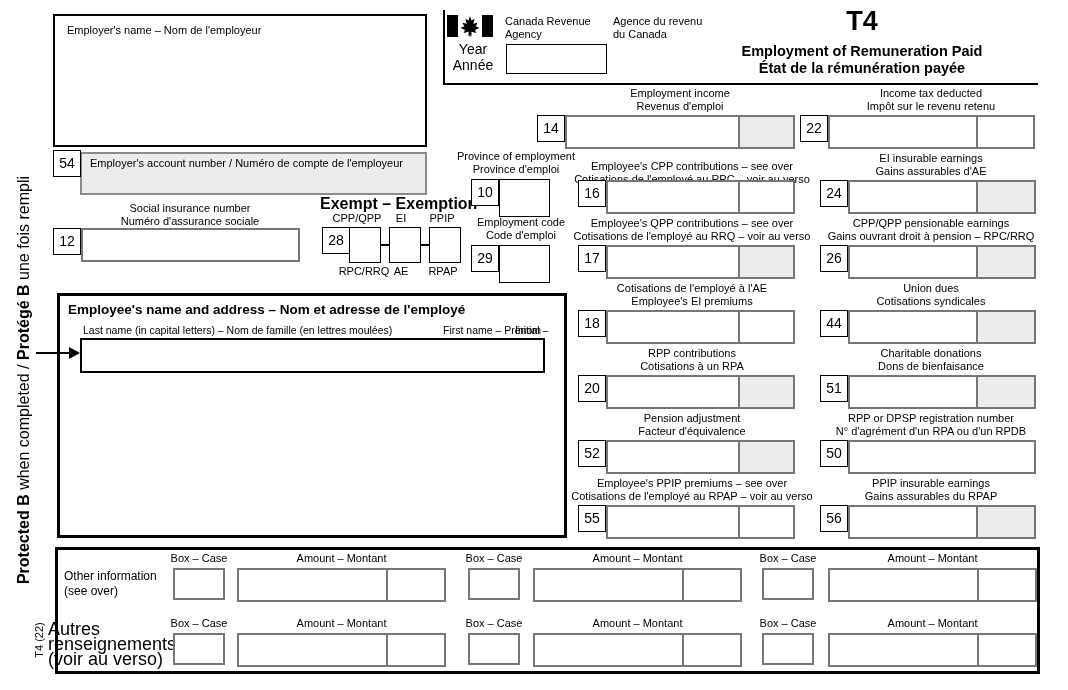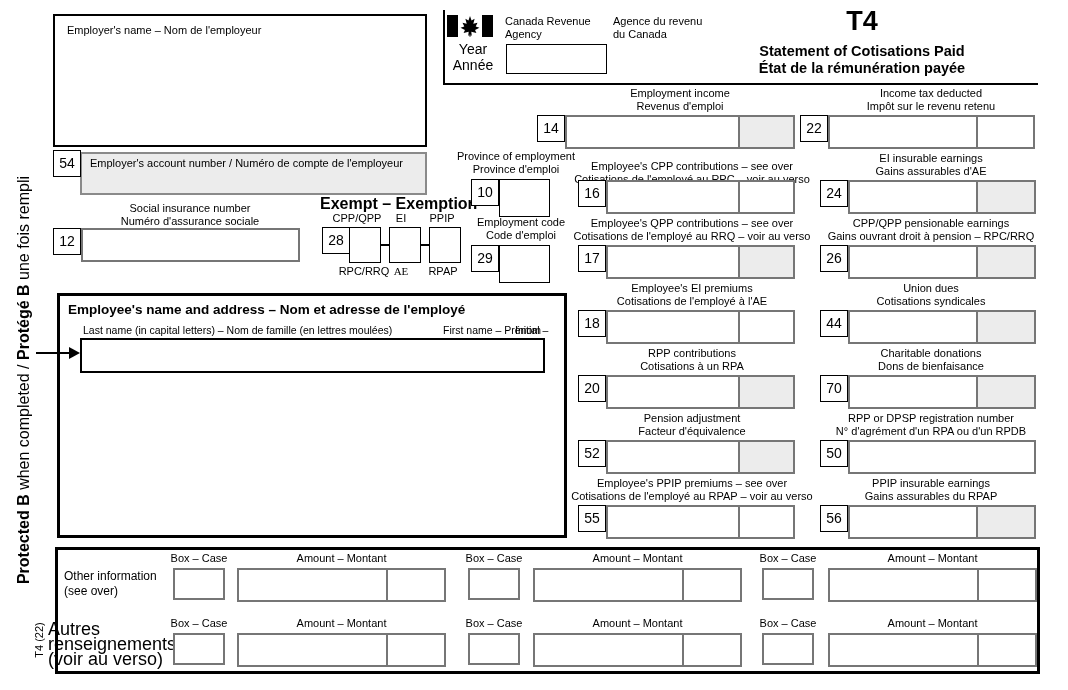--- a/index.html
+++ b/index.html
@@ -78,21 +78,21 @@
     <div>du Canada</div>
   </div>
 
   <div class="abs" style="left:444px; top:41px; width:58px; font-size:14px; line-height:16px; text-align:center;">
     <div>Year</div>
     <div>Année</div>
   </div>
   <div class="small-input" style="left:506px; top:44px; width:101px; height:30px;"></div>
 
   <div class="abs bold" style="left:712px; top:6px; width:300px; text-align:center; font-size:27px;">T4</div>
-  <div class="abs bold" style="left:712px; top:43px; width:300px; text-align:center; font-size:14.5px; line-height:16px;">Statement of Cotisations Paid</div>
+  <div class="abs bold" style="left:712px; top:43px; width:300px; text-align:center; font-size:14.5px; line-height:16px;">Employment of Remuneration Paid</div>
   <div class="abs bold" style="left:712px; top:60px; width:300px; text-align:center; font-size:14.5px; line-height:16px;">État de la rémunération payée</div>
 
   <div class="lbl" style="position:absolute; left:90px; top:202px; width:200px;">
     <div>Social insurance number</div>
     <div>Numéro d'assurance sociale</div>
   </div>
   <div class="num-box" style="left:53px; top:228px;">12</div>
   <div class="abs" style="left:81px; top:228px; width:219px; height:34px; border:2px solid #767676; background:#fff;"></div>
 
   <div class="lbl bold" style="position:absolute; left:320px; top:198px; width:150px; font-size:16px;">Exempt – Exemption</div>
@@ -101,21 +101,21 @@
   <div class="lbl" style="position:absolute; left:424px; top:212px; width:36px;">PPIP</div>
 
   <div class="num-box" style="left:322px; top:227px;">28</div>
   <div class="small-input" style="left:349px; top:227px; width:32px; height:36px;"></div>
   <div class="small-input" style="left:389px; top:227px; width:32px; height:36px;"></div>
   <div class="small-input" style="left:429px; top:227px; width:32px; height:36px;"></div>
   <div class="conn" style="left:381px; top:244px; width:8px;"></div>
   <div class="conn" style="left:421px; top:244px; width:8px;"></div>
 
   <div class="lbl" style="position:absolute; left:334px; top:265px; width:60px;">RPC/RRQ</div>
-  <div class="lbl" style="position:absolute; left:386px; top:265px; width:30px;font-family:Liberation Serif, serif;">AE</div>
+  <div class="lbl" style="position:absolute; left:386px; top:265px; width:30px;">AE</div>
   <div class="lbl" style="position:absolute; left:424px; top:265px; width:38px;">RPAP</div>
 
   <div class="lbl" style="position:absolute; left:441px; top:150px; width:150px;">
     <div>Province of employment</div>
     <div>Province d'emploi</div>
   </div>
   <div class="num-box" style="left:471px; top:179px; border-width:1.5px;">10</div>
   <div class="small-input" style="left:499px; top:179px; width:51px; height:38px;"></div>
 
   <div class="lbl" style="position:absolute; left:446px; top:216px; width:150px;">
@@ -178,22 +178,22 @@
       </div>
       <div class="f-label lbl" style="left: 781px; top: 217px; width: 300px;">
         <div>CPP/QPP pensionable earnings</div>
         <div>Gains ouvrant droit à pension – RPC/RRQ</div>
       </div>
       <div class="num-box" style="left: 820px; top: 245px;">26</div>
       <div class="amt-box" style="left: 848px; top: 245px; width: 188px;">
         <div class="cents shaded" style="width: 58px;"></div>
       </div>
       <div class="f-label lbl" style="left: 527px; top: 282px; width: 330px;">
+        <div>Cotisations de l'employé à l'AE</div>
         <div>Employee's EI premiums</div>
-        <div>Cotisations de l'employé à l'AE</div>
       </div>
       <div class="num-box" style="left: 578px; top: 310px;">18</div>
       <div class="amt-box" style="left: 606px; top: 310px; width: 189px;">
         <div class="cents" style="width: 55px;"></div>
       </div>
       <div class="f-label lbl" style="left: 791px; top: 282px; width: 280px;">
         <div>Union dues</div>
         <div>Cotisations syndicales</div>
       </div>
       <div class="num-box" style="left: 820px; top: 310px;">44</div>
@@ -205,21 +205,21 @@
         <div>Cotisations à un RPA</div>
       </div>
       <div class="num-box" style="left: 578px; top: 375px;">20</div>
       <div class="amt-box" style="left: 606px; top: 375px; width: 189px;">
         <div class="cents shaded" style="width: 55px;"></div>
       </div>
       <div class="f-label lbl" style="left: 791px; top: 347px; width: 280px;">
         <div>Charitable donations</div>
         <div>Dons de bienfaisance</div>
       </div>
-      <div class="num-box" style="left: 820px; top: 375px;">70</div>
+      <div class="num-box" style="left: 820px; top: 375px;">51</div>
       <div class="amt-box" style="left: 848px; top: 375px; width: 188px;">
         <div class="cents shaded" style="width: 58px;"></div>
       </div>
       <div class="f-label lbl" style="left: 527px; top: 412px; width: 330px;">
         <div>Pension adjustment</div>
         <div>Facteur d'équivalence</div>
       </div>
       <div class="num-box" style="left: 578px; top: 440px;">52</div>
       <div class="amt-box" style="left: 606px; top: 440px; width: 189px;">
         <div class="cents shaded" style="width: 55px;"></div>

